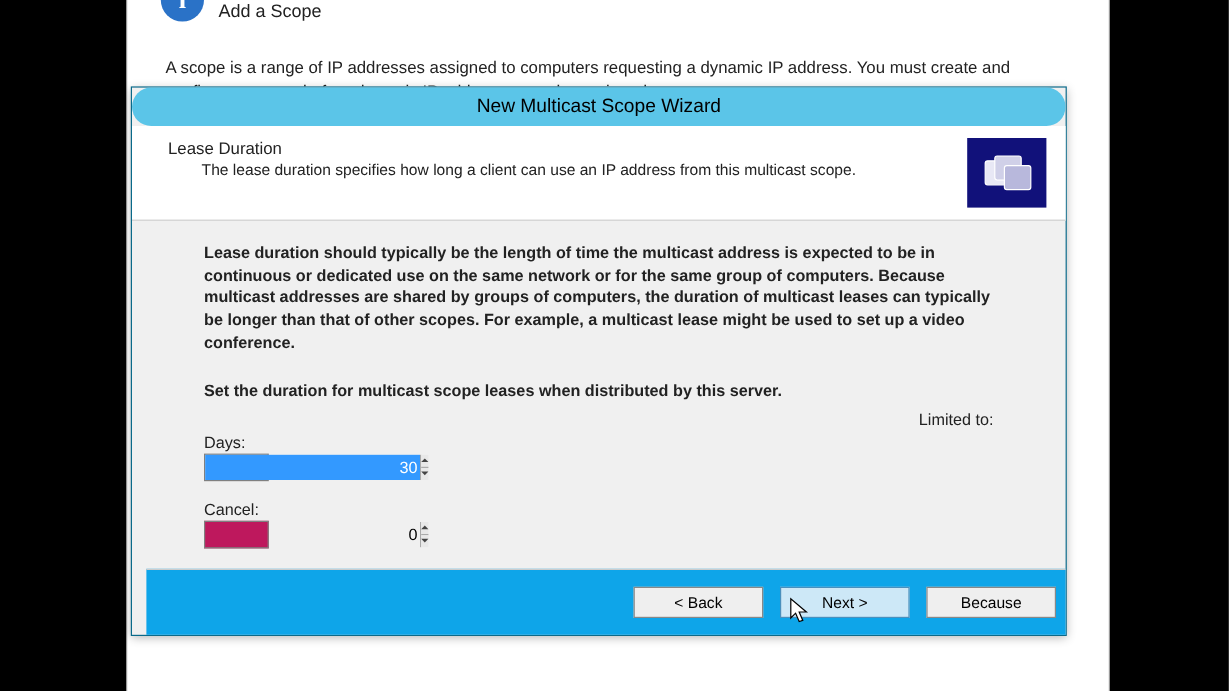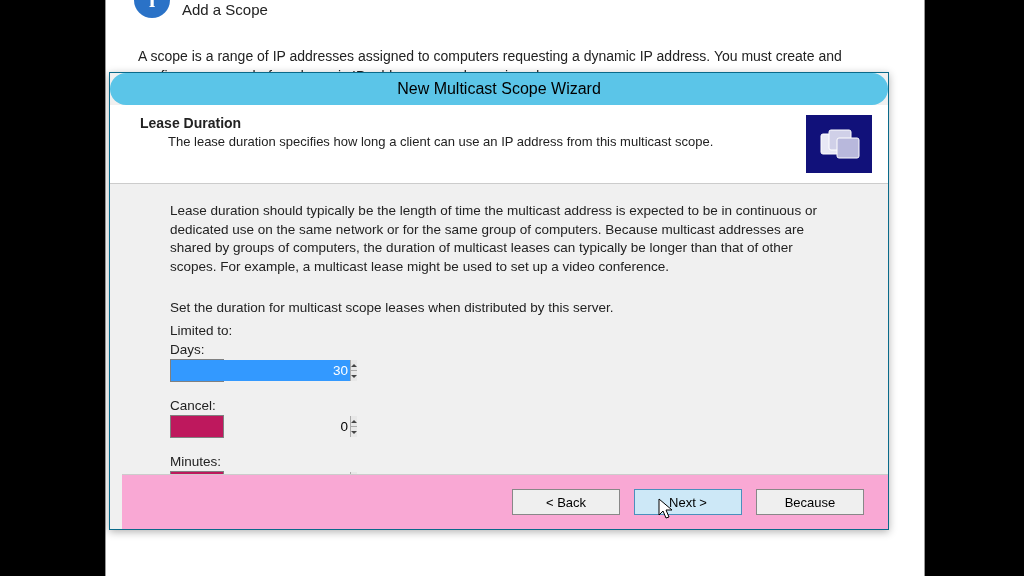--- a/index.html
+++ b/index.html
@@ -77,21 +77,21 @@
     .header-panel {
       background: #fff;
       padding: 10px 16px 10px 30px;
       display: flex;
       justify-content: space-between;
       align-items: flex-start;
       border-bottom: 1px solid #ccc;
     }
     .header-text { flex: 1; padding-right: 12px; }
     .section-title {
-      font-weight: bold;
+      font-weight: normal;
       font-size: 14px;
       color: #222;
       margin-bottom: 2px;
     }
     .section-sub {
       font-size: 13px;
       color: #222;
       padding-left: 28px;
       padding-right: 40px;
       line-height: 1.35;
@@ -102,23 +102,23 @@
       background: #11117a;
       display: flex;
       align-items: center;
       justify-content: center;
     }
     .content {
       padding: 18px 60px 0;
       font-size: 13.5px;
       color: #222;
     }
-    .para { line-height: 1.38; margin-bottom: 22px; }
+    .para { line-height: 1.38; margin-bottom: 22px; font-weight: bold; }
     .para2 { margin-bottom: 6px; }
-    .limited { margin-bottom: 4px; }
+    .limited { margin-bottom: 4px; text-align: right; }
     .duration-row { display: flex; gap: 16px; margin-top: 0; flex-direction: column; }
     .duration-col { }
     .dur-label { font-size: 13.5px; margin-bottom: 2px; }
     .spinner {
       width: 54px;
       height: 23px;
       border: 1px solid #808080;
       background: #be185d;
       display: flex;
       position: relative;
@@ -154,26 +154,26 @@
       border-left: 3px solid transparent;
       border-right: 3px solid transparent;
     }
     .arrow-up { border-bottom: 3px solid #444; }
     .arrow-down { border-top: 3px solid #444; }
     .footer {
       position: absolute;
       bottom: 0;
       left: 12px;
       right: 0;
-      padding: 14px 24px;
+      padding: 14px 8px;
       border-top: 1px solid #ccc;
       display: flex;
       justify-content: flex-end;
       gap: 14px;
-      background: #f9a8d4;
+      background: #0ea5e9;
     }
     .btn {
       width: 108px;
       height: 26px;
       font-size: 13px;
       font-family: inherit;
       background: #efefef;
       border: 1px solid #888;
       cursor: pointer;
       display: flex;

